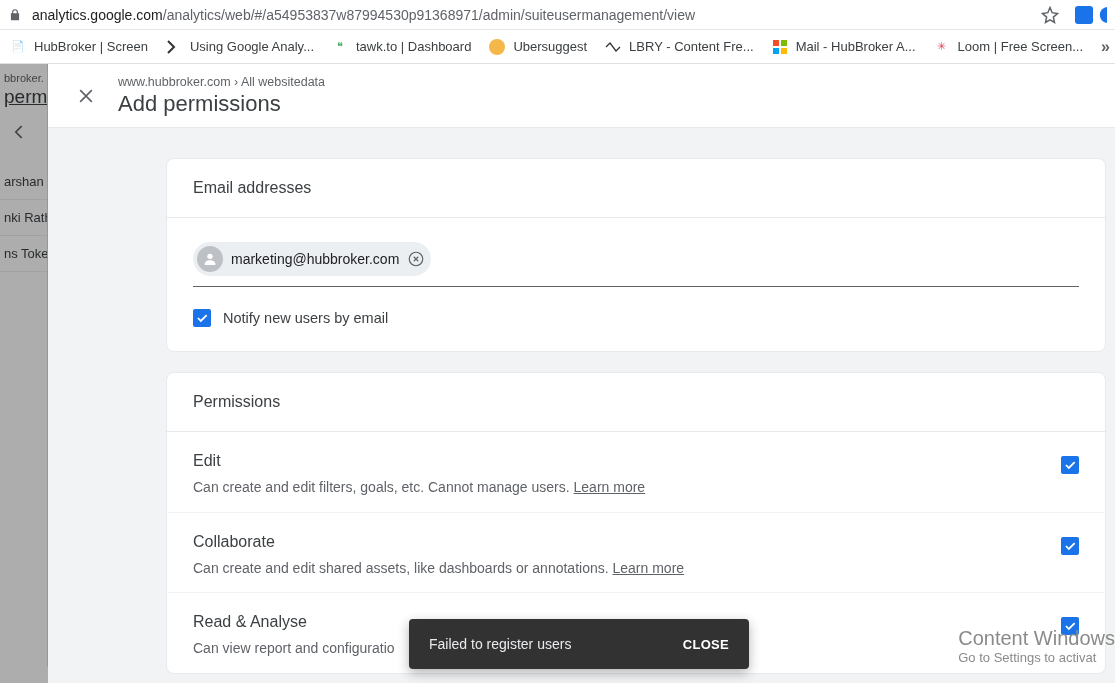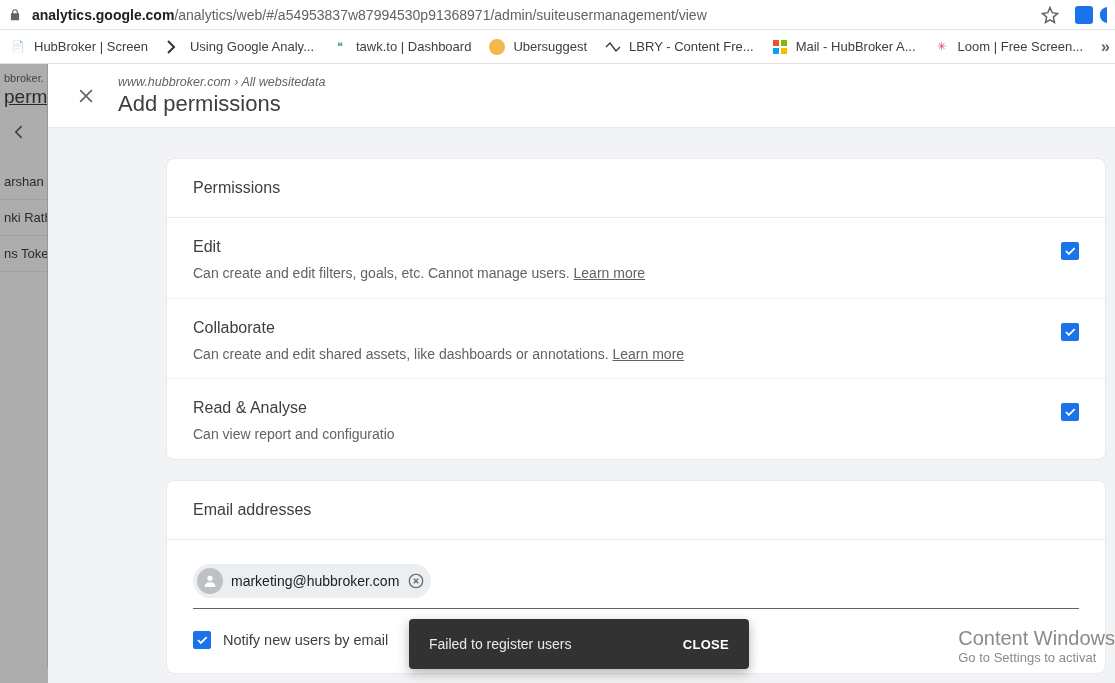--- a/index.html
+++ b/index.html
@@ -2,21 +2,21 @@
 <html><head>
 <meta charset="utf-8">
 <style>
   * { box-sizing: border-box; margin: 0; padding: 0; font-family: Arial, sans-serif; }
   body { width: 1115px; height: 683px; overflow: hidden; background: #fff; position: relative; }
 
   
   .urlbar { height: 30px; display: flex; align-items: center; padding: 0 8px; border-bottom: 1px solid #e5e5e5; }
   .lock { width: 14px; height: 14px; margin-right: 10px; }
   .url { color: #5f6368; font-size: 14px; flex: 1; white-space: nowrap; overflow: hidden; }
-  .url .dark { color: #202124; font-weight: bold; }
+  .url .dark { color: #202124; }
   .star { width: 18px; height: 18px; color: #5f6368; margin-right: 16px; }
   .blue-ext { width:18px; height:18px; background:#1a73e8; border-radius:3px; margin-right:6px;}
   .blue-half { width:8px; height:22px; display:inline-block; }
 
   
   .bookmarks { height: 34px; display: flex; align-items: center; padding: 0 10px; border-bottom: 1px solid #dfe1e5; gap: 18px; }
   .bm { display: flex; align-items: center; gap: 8px; color: #3c4043; font-size: 13px; white-space: nowrap; cursor: pointer; }
   .bm-ico { width:16px; height:16px; border-radius:3px; display:inline-flex; align-items:center; justify-content:center; font-size:11px;}
   .more { margin-left: auto; color:#5f6368; font-size:16px; font-weight:bold;}
 
@@ -26,21 +26,21 @@
   .bgpage .title { font-size:19px; color:#3c4043; padding:0 4px 14px; white-space:nowrap; overflow:hidden;text-decoration:underline;}
   .bgpage .arrow { width:20px; height:20px; margin:0 0 18px 10px; }
   .bgpage .row { font-size:13px; color:#3c4043; padding:10px 4px; border-bottom:1px solid #eee; white-space:nowrap; overflow:hidden;}
 
   .shade { position:absolute; top:64px; left:0; width:48px; bottom:0; background:rgba(0,0,0,0.32);}
 
   
   .sheet { position:absolute; top:64px; left:48px; right:0; bottom:0; background:#fff; display:flex; flex-direction:column;}
   .sheet-hdr { height:64px; display:flex; align-items:center; padding:0 28px; border-bottom:1px solid #e8eaed;}
   .close-x { width:20px; height:20px; color:#5f6368; cursor:pointer; margin-right:22px;}
-  .crumb { font-size:12.5px; color:#5f6368; margin-bottom:2px;font-style:italic;}
+  .crumb { font-size:12.5px; color:#5f6368; margin-bottom:2px;}
   .sheet-title { font-size:22px; color:#3c4043;}
   .sheet-body { flex:1; background:#f1f3f4; overflow:auto; padding:30px 0 40px;}
 
   .card { width:940px; margin:0 0 20px 118px; background:#fff; border:1px solid #e8eaed; border-radius:8px;}
   .card-hdr { padding:20px 26px; font-size:16px; color:#3c4043; border-bottom:1px solid #e8eaed;}
   .card-body { padding:24px 26px;}
 
   .chips-line { border-bottom:1px solid #5f6368; padding-bottom:10px; margin-bottom:22px;}
   .chip { display:inline-flex; align-items:center; background:#eceff1; border-radius:18px; padding:4px 6px 4px 4px; gap:8px;}
   .chip-av { width:26px; height:26px; border-radius:50%; background:#bdc1c6; display:flex; align-items:center; justify-content:center;}
@@ -149,61 +149,20 @@
   <div class="sheet-hdr">
     <svg class="close-x" viewBox="0 0 24 24" stroke="#5f6368" stroke-width="2">
         <path d="M5 5l14 14M19 5L5 19"></path>
       </svg>
     <div>
       <div class="crumb">www.hubbroker.com › All websitedata</div>
       <div class="sheet-title">Add permissions</div>
     </div>
   </div>
   <div class="sheet-body">
-
-    <div class="card">
-      <div class="card-hdr">Permissions</div>
-
-      <div class="perm">
-        <div class="perm-txt">
-          <div class="perm-t">Edit</div>
-          <div class="perm-d"><span>Can create and edit filters, goals, etc. Cannot manage users. </span><a href="#">Learn more</a></div>
-        </div>
-        <div class="checkbox perm-cb">
-            <svg viewBox="0 0 24 24" fill="none" stroke="#fff" stroke-width="3">
-              <path d="M5 12l5 5L20 7"></path>
-            </svg>
-          </div>
-      </div>
-
-      <div class="perm">
-        <div class="perm-txt">
-          <div class="perm-t">Collaborate</div>
-          <div class="perm-d"><span>Can create and edit shared assets, like dashboards or annotations. </span><a href="#">Learn more</a></div>
-        </div>
-        <div class="checkbox perm-cb">
-            <svg viewBox="0 0 24 24" fill="none" stroke="#fff" stroke-width="3">
-              <path d="M5 12l5 5L20 7"></path>
-            </svg>
-          </div>
-      </div>
-
-      <div class="perm">
-        <div class="perm-txt">
-          <div class="perm-t">Read &amp; Analyse</div>
-          <div class="perm-d"><span>Can view report and configuratio</span></div>
-        </div>
-        <div class="checkbox perm-cb">
-            <svg viewBox="0 0 24 24" fill="none" stroke="#fff" stroke-width="3">
-              <path d="M5 12l5 5L20 7"></path>
-            </svg>
-          </div>
-      </div>
-
-    </div>
 
     <div class="card">
       <div class="card-hdr">Email addresses</div>
       <div class="card-body">
         <div class="chips-line">
           <div class="chip">
             <div class="chip-av">
               <svg width="16" height="16" viewBox="0 0 24 24" fill="#fff">
                   <circle cx="12" cy="8" r="4"></circle>
                   <path d="M4 20c0-4 4-6 8-6s8 2 8 6v1H4z"></path>
@@ -219,20 +178,61 @@
         <div class="cb-row">
           <div class="checkbox">
             <svg viewBox="0 0 24 24" fill="none" stroke="#fff" stroke-width="3">
                 <path d="M5 12l5 5L20 7"></path>
               </svg>
           </div>
           <span class="cb-label">Notify new users by email</span>
         </div>
       </div>
     </div>
+
+    <div class="card">
+      <div class="card-hdr">Permissions</div>
+
+      <div class="perm">
+        <div class="perm-txt">
+          <div class="perm-t">Edit</div>
+          <div class="perm-d"><span>Can create and edit filters, goals, etc. Cannot manage users. </span><a href="#">Learn more</a></div>
+        </div>
+        <div class="checkbox perm-cb">
+            <svg viewBox="0 0 24 24" fill="none" stroke="#fff" stroke-width="3">
+              <path d="M5 12l5 5L20 7"></path>
+            </svg>
+          </div>
+      </div>
+
+      <div class="perm">
+        <div class="perm-txt">
+          <div class="perm-t">Collaborate</div>
+          <div class="perm-d"><span>Can create and edit shared assets, like dashboards or annotations. </span><a href="#">Learn more</a></div>
+        </div>
+        <div class="checkbox perm-cb">
+            <svg viewBox="0 0 24 24" fill="none" stroke="#fff" stroke-width="3">
+              <path d="M5 12l5 5L20 7"></path>
+            </svg>
+          </div>
+      </div>
+
+      <div class="perm">
+        <div class="perm-txt">
+          <div class="perm-t">Read &amp; Analyse</div>
+          <div class="perm-d"><span>Can view report and configuratio</span></div>
+        </div>
+        <div class="checkbox perm-cb">
+            <svg viewBox="0 0 24 24" fill="none" stroke="#fff" stroke-width="3">
+              <path d="M5 12l5 5L20 7"></path>
+            </svg>
+          </div>
+      </div>
+
+    </div>
   </div>
 </div>
 
 <div class="toast">
   <span>Failed to register users</span>
   <span class="toast-btn">CLOSE</span>
 </div>
 
 <div class="wm">
   <div class="wm1">Content Windows</div>

